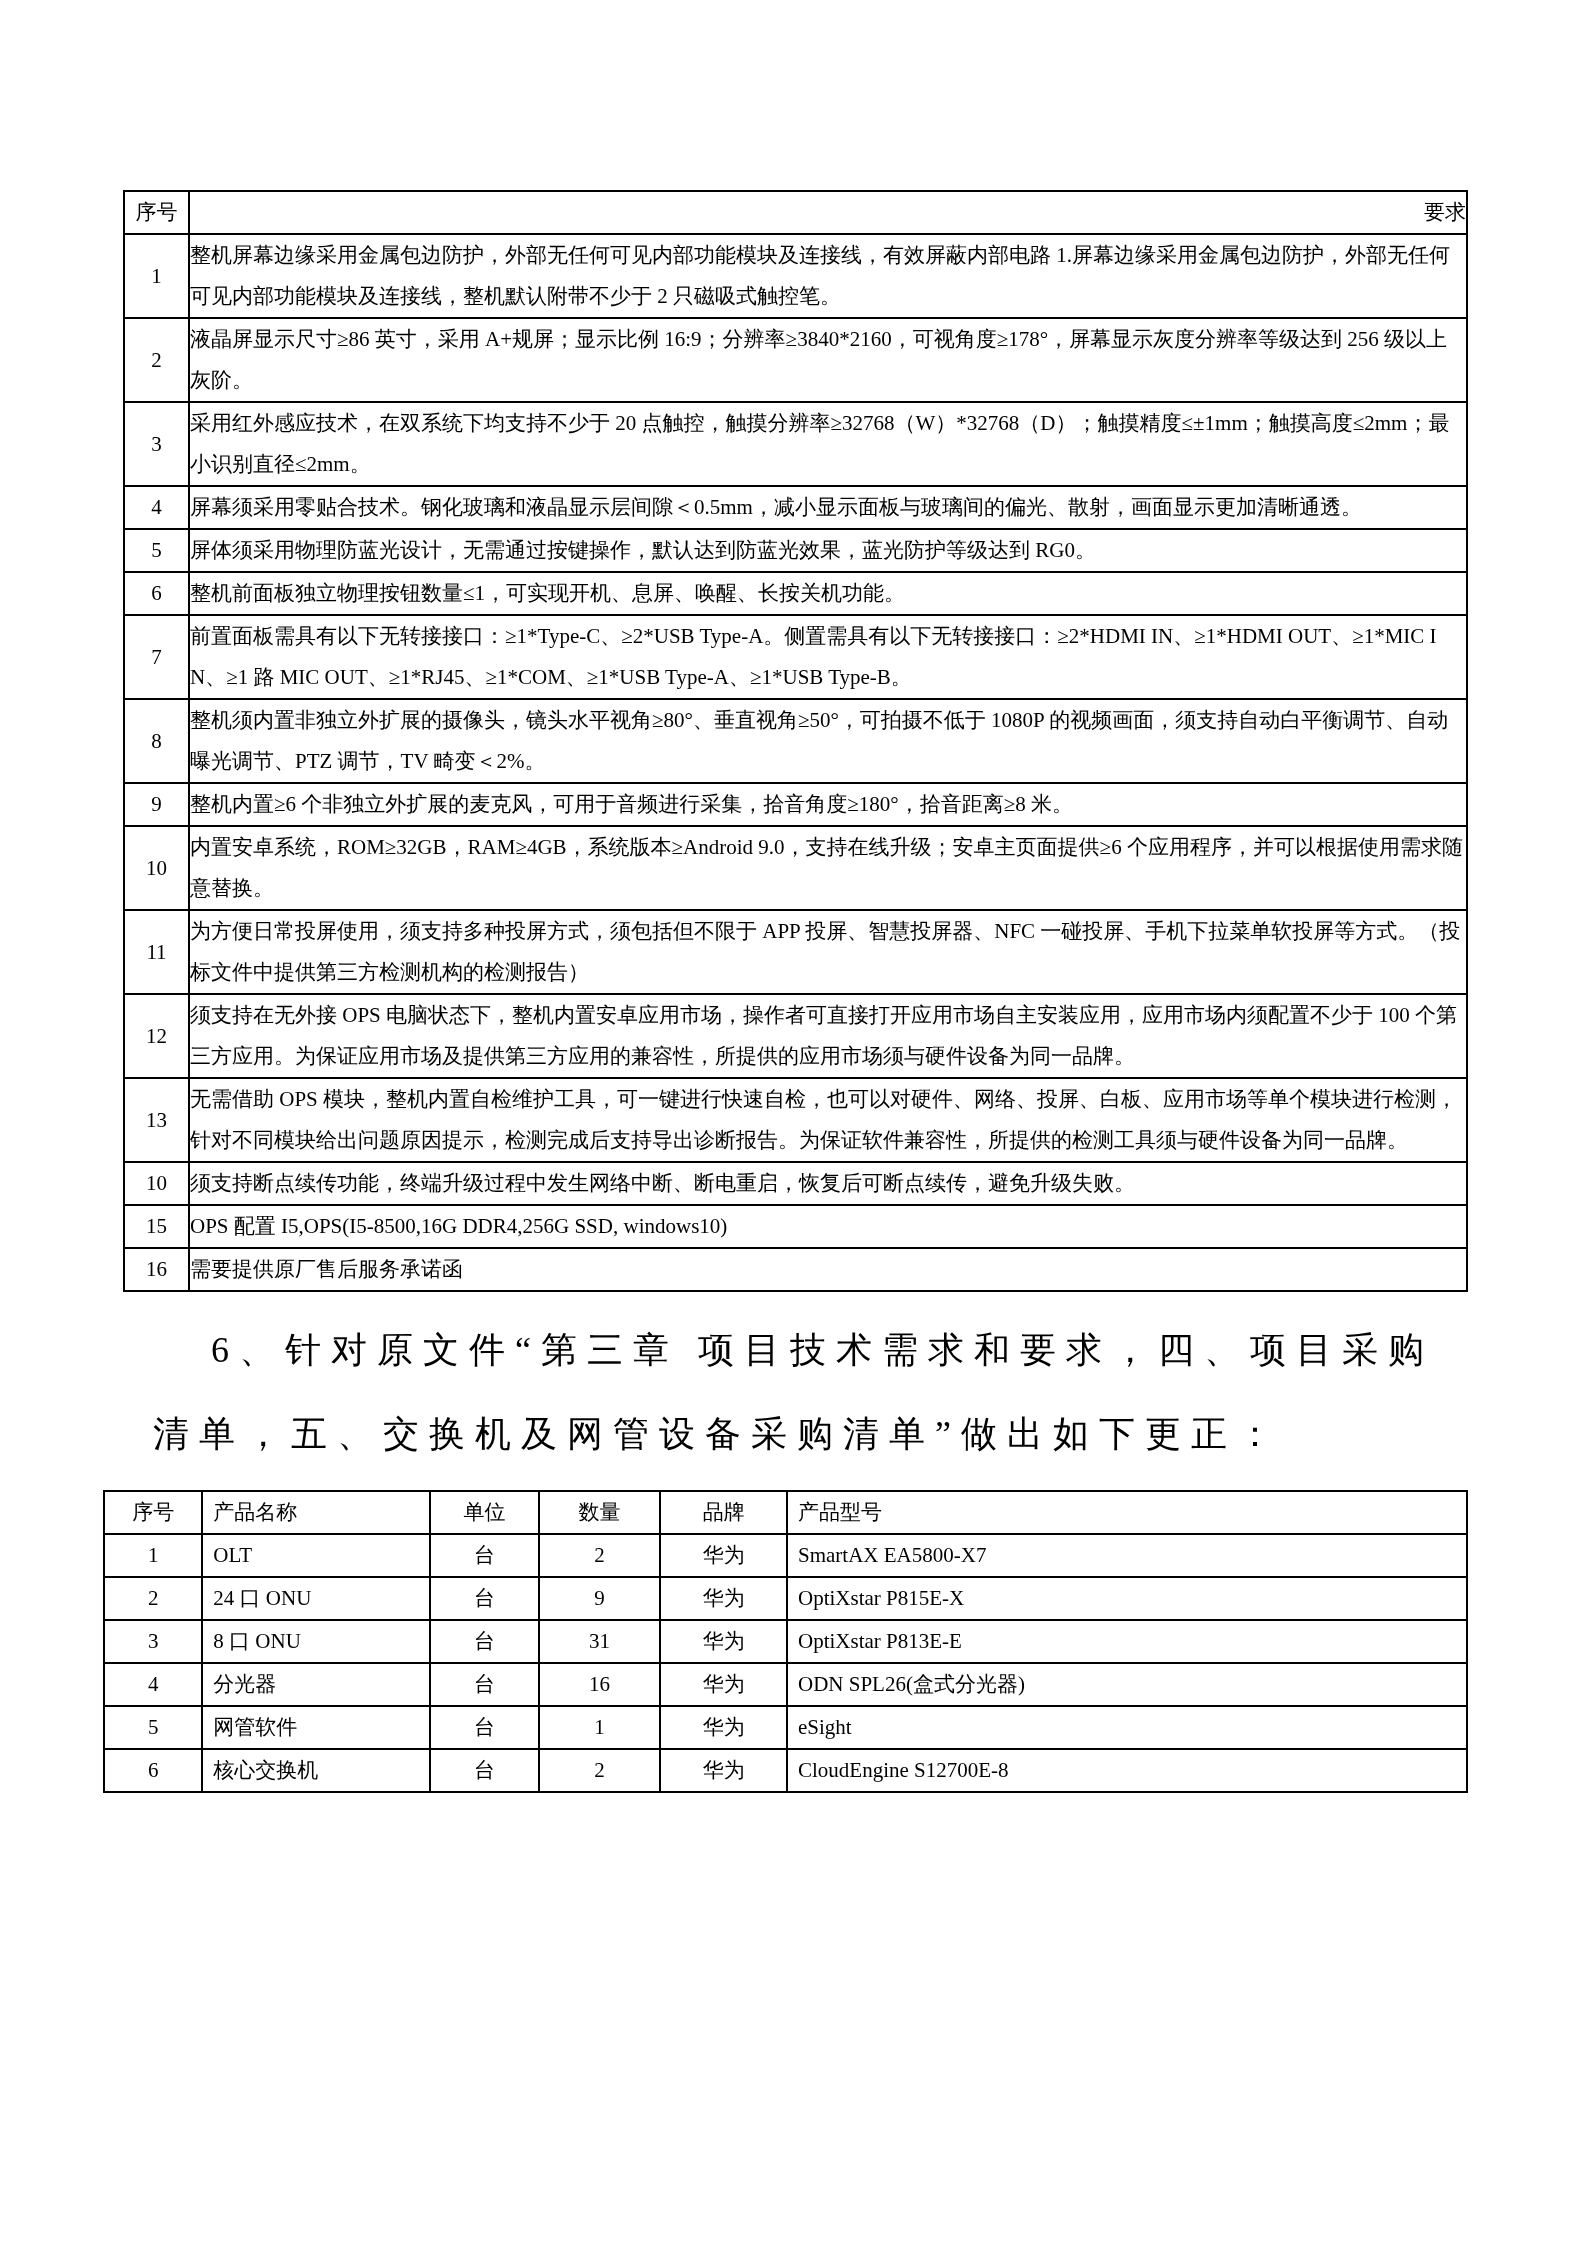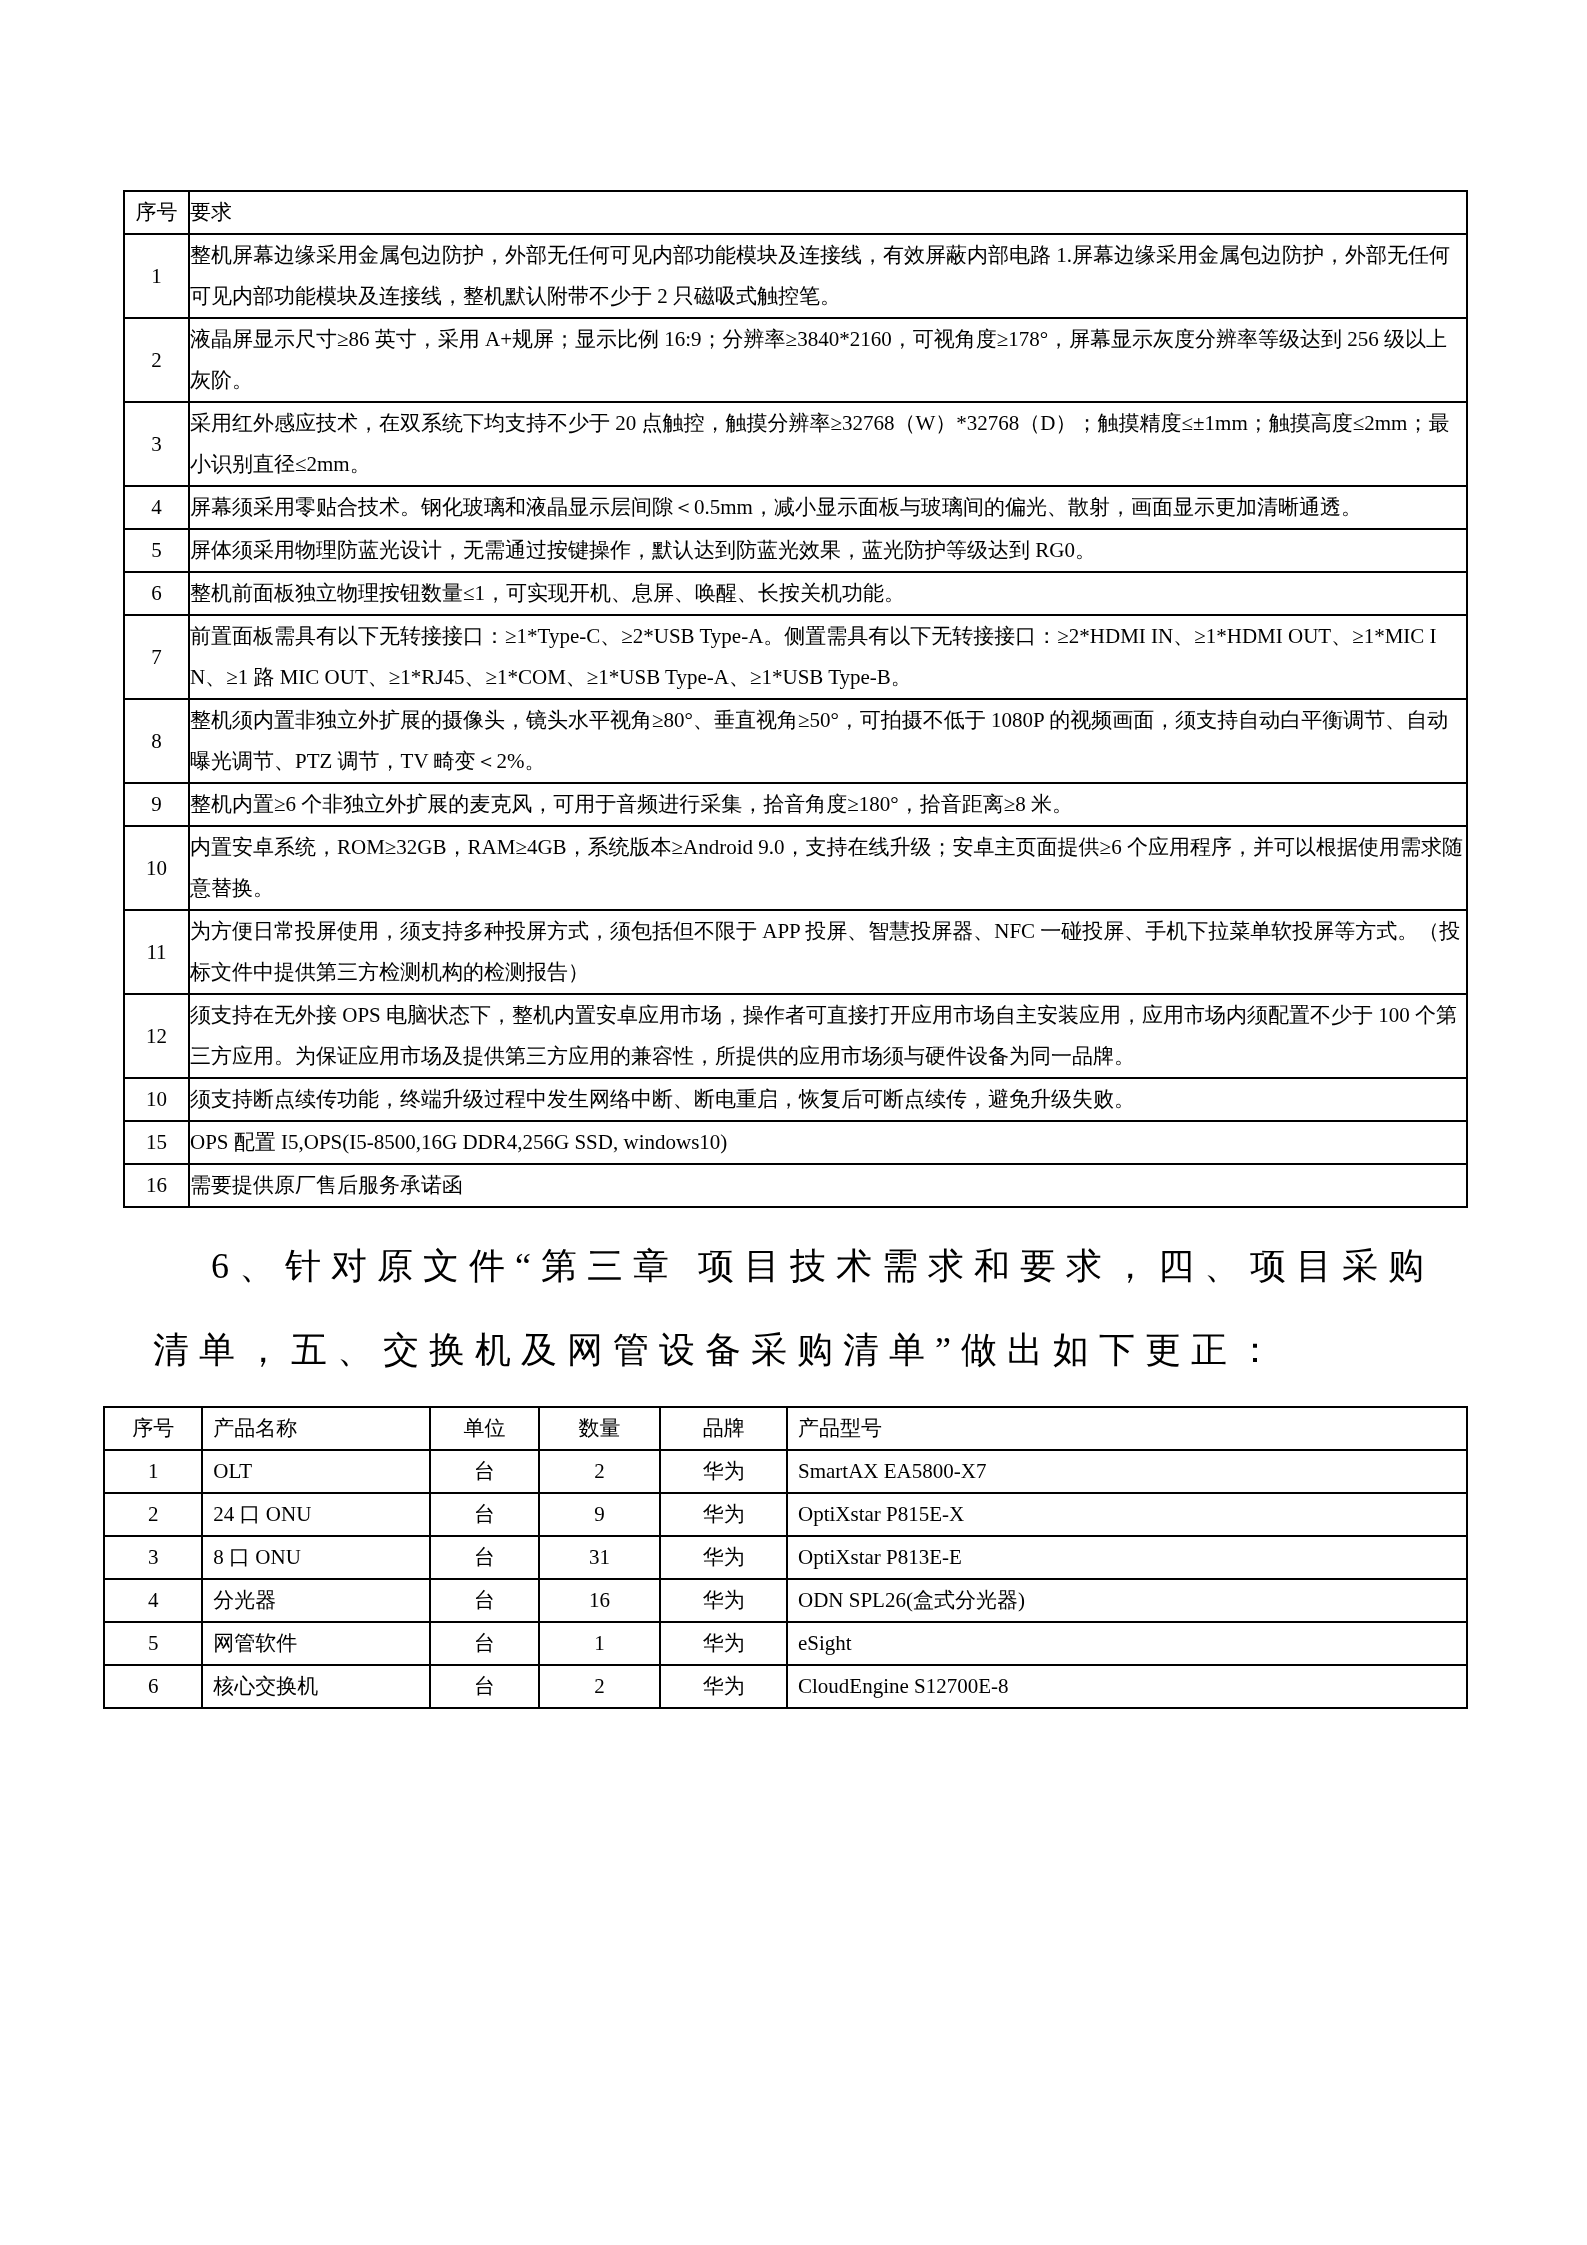--- a/index.html
+++ b/index.html
@@ -21,21 +21,21 @@
     font-size:21px;
     line-height:41px;
     font-weight:normal;
     padding:0;
     vertical-align:middle;
     word-break:break-all;
   }
   .req-table .no-col{width:65px;}
   .no-cell{text-align:center;}
   .req-cell{padding:1px 12px;text-align:left;}
-  .req-head{text-align:left;}
+  .req-head{text-align:right;}
   .note{
     font-size:36px;
     line-height:84px;
     letter-spacing:10px;
     margin:16px 28px 14px 30px;
     text-indent:58px;
     word-break:break-all;
   }
   .prod-table{
     width:1365px;
@@ -117,20 +117,24 @@
           <td class="no-cell">10</td>
           <td class="req-cell">内置安卓系统，ROM≥32GB，RAM≥4GB，系统版本≥Android 9.0，支持在线升级；安卓主页面提供≥6 个应用程序，并可以根据使用需求随意替换。</td>
         </tr>
         <tr>
           <td class="no-cell">11</td>
           <td class="req-cell">为方便日常投屏使用，须支持多种投屏方式，须包括但不限于 APP 投屏、智慧投屏器、NFC 一碰投屏、手机下拉菜单软投屏等方式。（投标文件中提供第三方检测机构的检测报告）</td>
         </tr>
         <tr>
           <td class="no-cell">12</td>
           <td class="req-cell">须支持在无外接 OPS 电脑状态下，整机内置安卓应用市场，操作者可直接打开应用市场自主安装应用，应用市场内须配置不少于 100 个第三方应用。为保证应用市场及提供第三方应用的兼容性，所提供的应用市场须与硬件设备为同一品牌。</td>
+        </tr>
+        <tr>
+          <td class="no-cell">13</td>
+          <td class="req-cell">无需借助 OPS 模块，整机内置自检维护工具，可一键进行快速自检，也可以对硬件、网络、投屏、白板、应用市场等单个模块进行检测，针对不同模块给出问题原因提示，检测完成后支持导出诊断报告。为保证软件兼容性，所提供的检测工具须与硬件设备为同一品牌。</td>
         </tr>
         <tr>
           <td class="no-cell">10</td>
           <td class="req-cell">须支持断点续传功能，终端升级过程中发生网络中断、断电重启，恢复后可断点续传，避免升级失败。</td>
         </tr>
         <tr>
           <td class="no-cell">15</td>
           <td class="req-cell">OPS 配置 I5,OPS(I5-8500,16G DDR4,256G SSD, windows10)</td>
         </tr>
         <tr>

